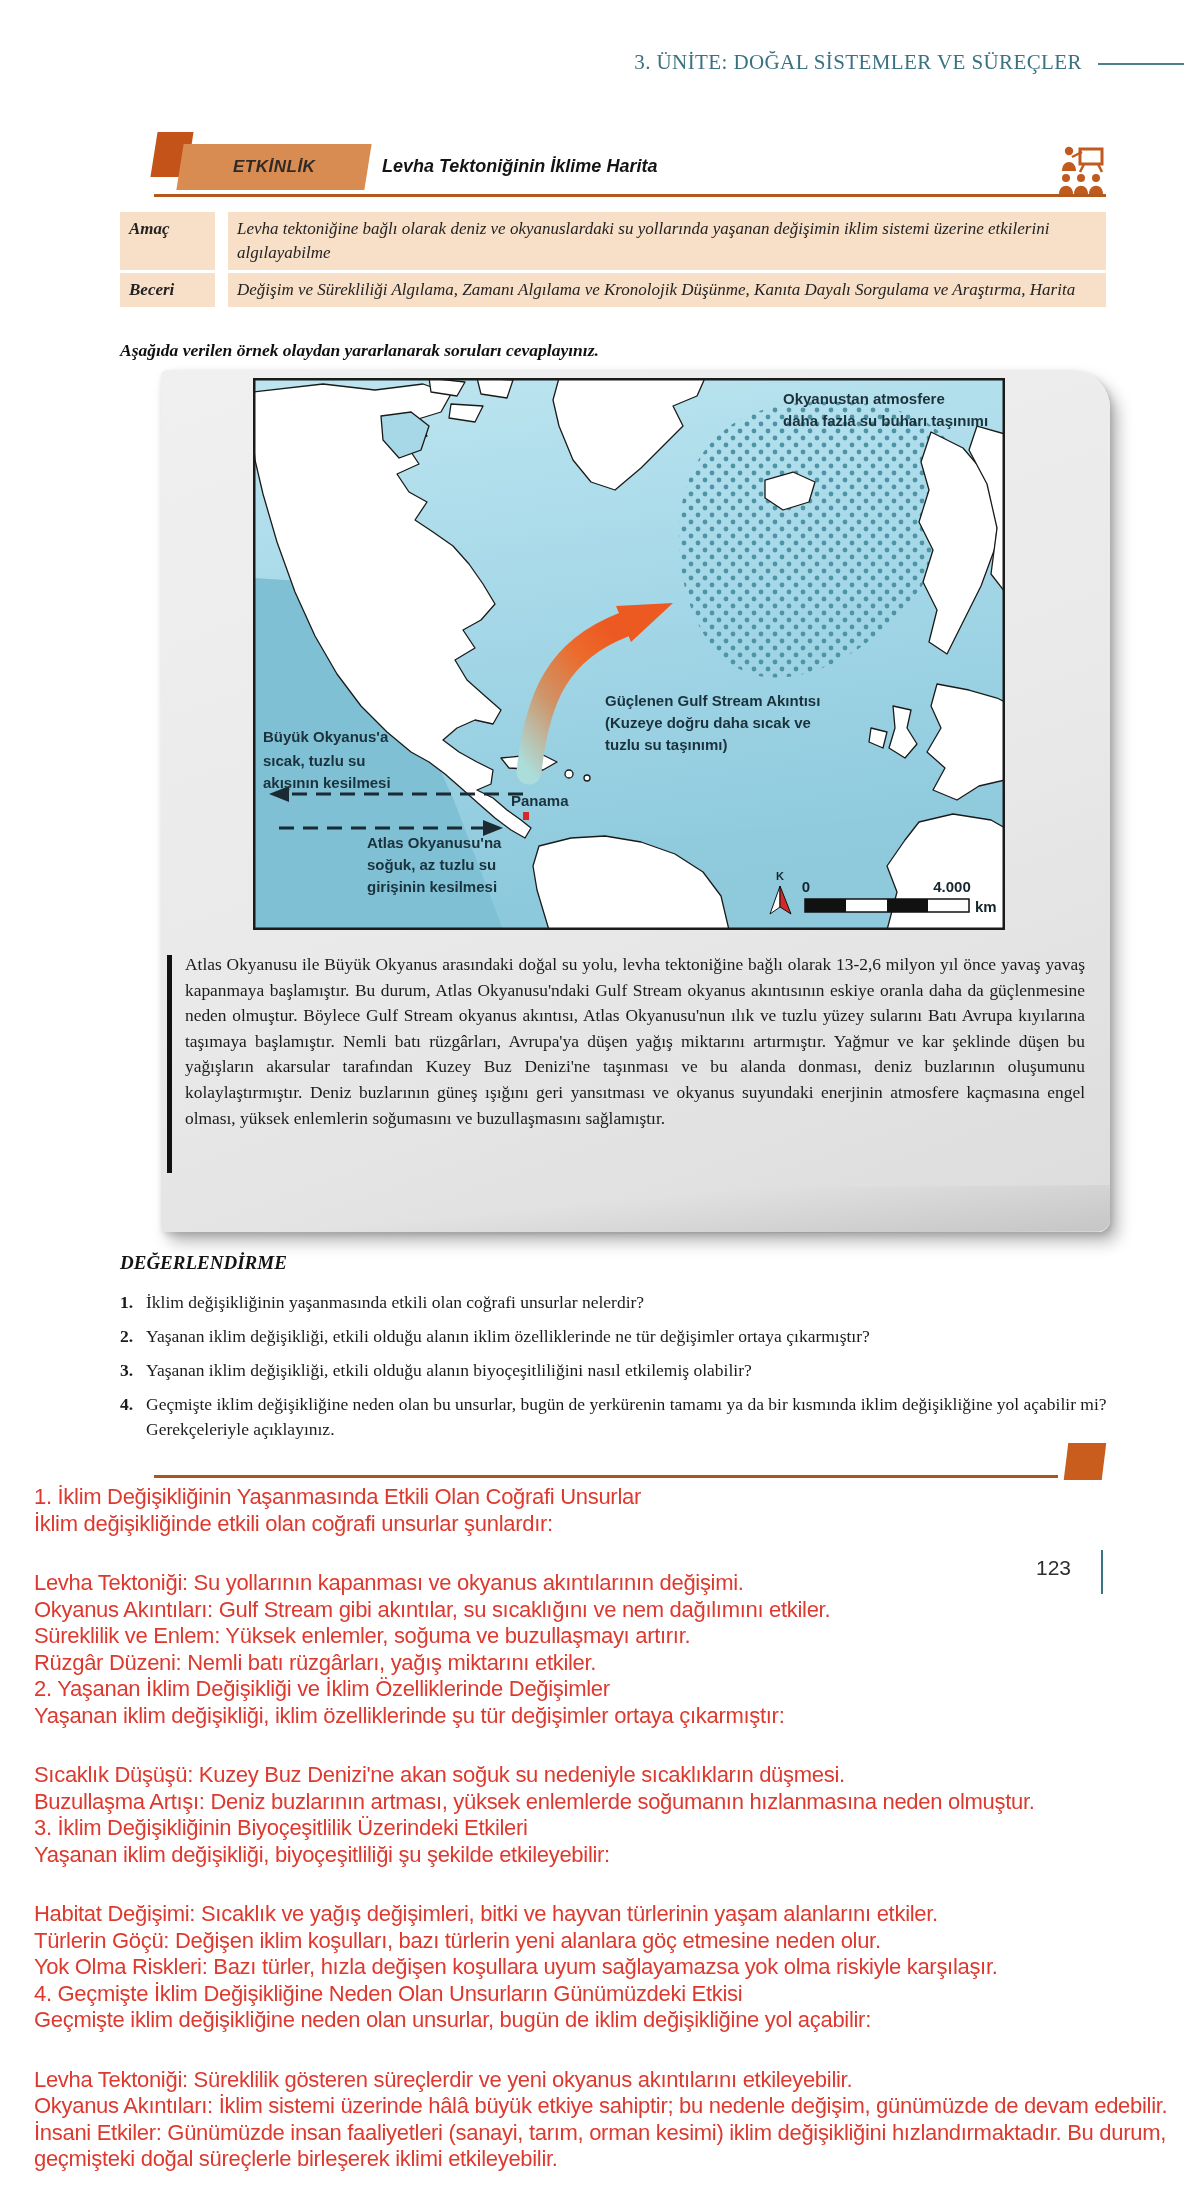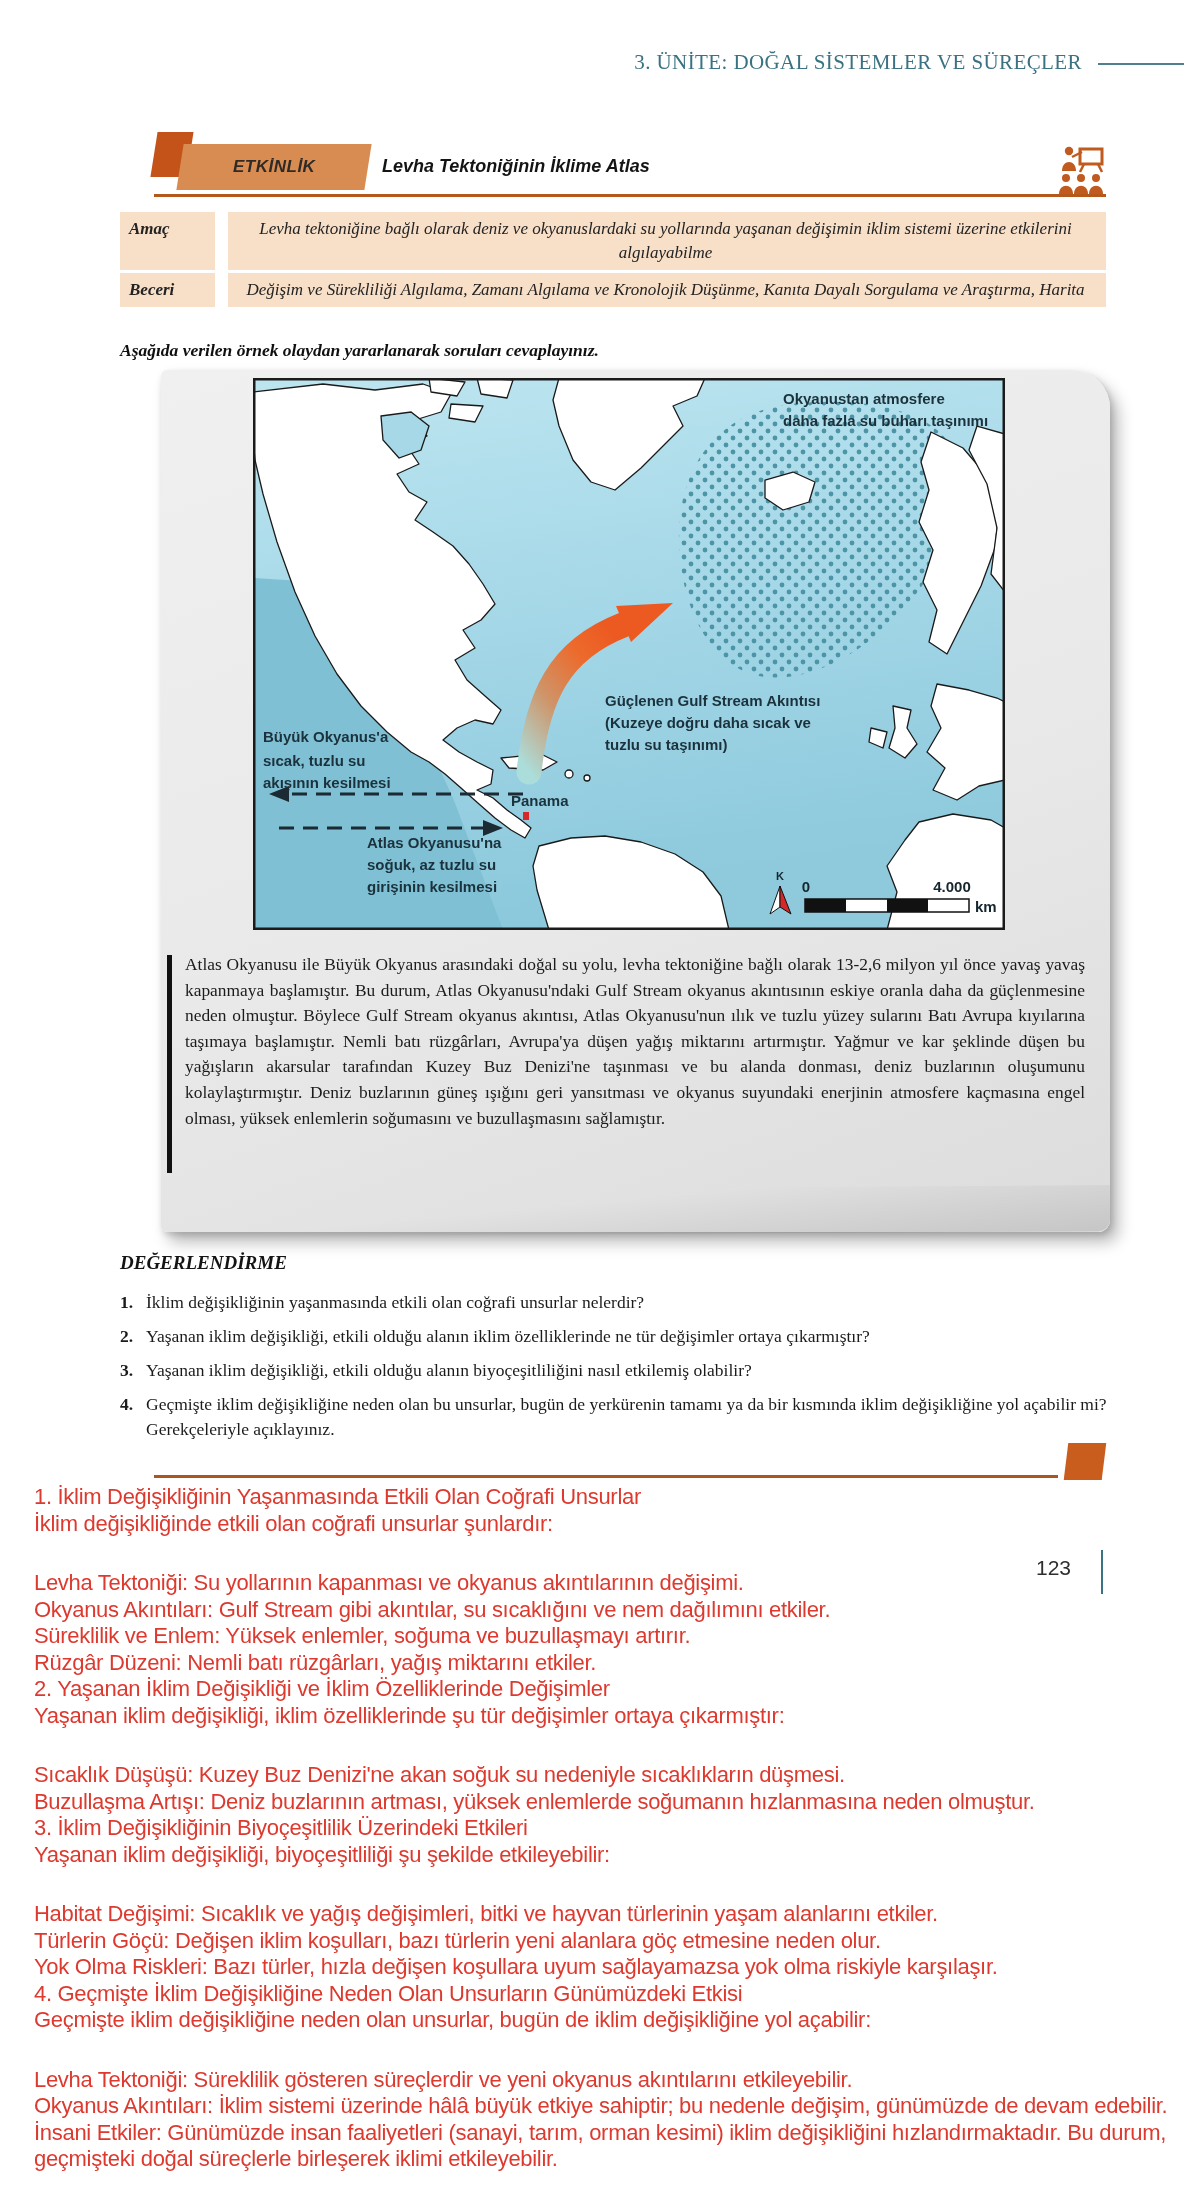--- a/index.html
+++ b/index.html
@@ -19,21 +19,21 @@
     font-weight:bold;font-style:italic;font-size:17px;color:#2f2a26;letter-spacing:.5px;}
   .activity-title{position:absolute;left:362px;top:156px;font-family:"Liberation Sans",sans-serif;
     font-weight:bold;font-style:italic;font-size:18px;color:#141414;}
   .badge-rule{position:absolute;left:134px;top:194px;width:952px;height:3px;background:#b5581c;}
   .activity-icon{position:absolute;left:1038px;top:144px;width:48px;height:52px;}
 
   
   .info-table{position:absolute;left:100px;top:212px;width:986px;display:flex;flex-direction:column;gap:3px;}
   .info-row{display:flex;gap:13px;}
   .info-label{width:82px;background:#f8dfc8;padding:5px 4px 5px 9px;font-weight:bold;font-style:italic;font-size:17px;line-height:24px;color:#232323;}
-  .info-text{flex:1;background:#f8dfc8;padding:5px 12px 5px 9px;font-style:italic;font-size:17px;line-height:24px;color:#232323;text-align:center;}
+  .info-text{flex:1;background:#f8dfc8;padding:5px 12px 5px 9px;font-style:italic;font-size:17px;line-height:24px;color:#232323;}
 
   .instruction{position:absolute;left:100px;top:340px;font-weight:bold;font-style:italic;font-size:17.5px;color:#101010;}
 
   
   .sheet{position:absolute;left:141px;top:370px;width:949px;height:862px;
     background:linear-gradient(160deg,#f0f0f0 0%,#e9e9e9 55%,#dcdcdc 100%);
     border-radius:6px 38px 12px 6px;
     box-shadow:8px 10px 16px rgba(0,0,0,0.28), 2px 3px 6px rgba(0,0,0,0.15);}
   .sheet::after{content:"";position:absolute;left:0;bottom:-2px;width:100%;height:46px;
     background:linear-gradient(175deg,rgba(0,0,0,0) 40%,rgba(0,0,0,0.10) 100%);
@@ -73,21 +73,21 @@
 
 <div class="page">
 
   <div class="unit-header">3. ÜNİTE: DOĞAL SİSTEMLER VE SÜREÇLER</div>
   <div class="unit-header-line"></div>
 
   <div class="badge-square"></div>
   <div class="badge-band">
     <span>ETKİNLİK</span>
   </div>
-  <div class="activity-title">Levha Tektoniğinin İklime Atlas</div>
+  <div class="activity-title">Levha Tektoniğinin İklime Harita</div>
   <div class="badge-rule"></div>
 
   <div class="activity-icon">
     <svg width="48" height="52" viewBox="0 0 48 52">
       <g fill="#c05a1e" stroke="#c05a1e">
         <rect x="22" y="5" width="22" height="15" fill="none" stroke-width="3"></rect>
         <line x1="26" y1="20" x2="22" y2="28" stroke-width="2.5"></line>
         <line x1="40" y1="20" x2="44" y2="28" stroke-width="2.5"></line>
         <circle cx="11" cy="7" r="4.2" stroke="none"></circle>
         <path d="M 4 27 C 4 15 18 15 18 27 Z" stroke="none"></path>

